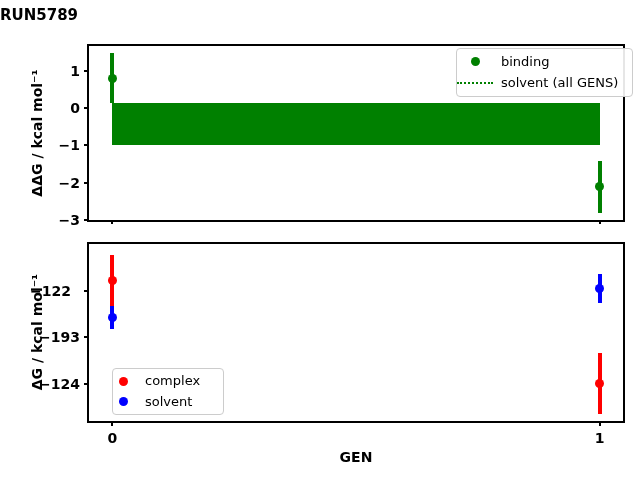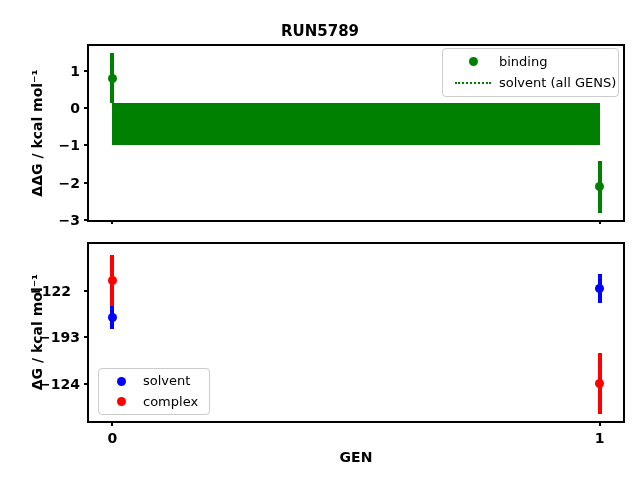--- a/index.html
+++ b/index.html
@@ -1,43 +1,43 @@
 <!DOCTYPE html>
 <html><head>
 <meta charset="utf-8">
 <style>
   html,body { margin:0; padding:0; background:#fff; }
   #figure {
     position:relative; width:640px; height:480px; background:#ffffff;
     font-family:"DejaVu Sans", sans-serif; color:#000; overflow:hidden;
   }
   .suptitle {
-    position:absolute; left:0; top:22px; width:640px; text-align:center;
+    position:absolute; left:0; top:6px; width:640px; text-align:left;
     font-size:15px; font-weight:bold;
   }
   .axes { position:absolute; box-sizing:border-box; border:2px solid #000; background:transparent; }
   .tick { position:absolute; background:#000; }
   .ticklabel {
     position:absolute; font-size:14px; font-weight:bold; line-height:18px; white-space:nowrap;
   }
   .ylab {
     position:absolute; font-size:14px; font-weight:bold; white-space:nowrap;
     transform:translate(-50%,-50%) rotate(-90deg);
   }
   .xlab {
     position:absolute; font-size:14px; font-weight:bold; white-space:nowrap;
     transform:translate(-50%,0);
   }
   .band { position:absolute; }
   .errbar { position:absolute; }
   .marker { position:absolute; border-radius:50%; }
   .legend {
     position:absolute; box-sizing:border-box; background:rgba(255,255,255,0.9);
-    border:1px solid #cccccc; border-radius:4px; padding:2px 12px;
-    display:flex; flex-direction:column; justify-content:space-evenly;
+    border:1px solid #cccccc; border-radius:4px; padding:2px 0;
+    display:flex; flex-direction:column; justify-content:space-evenly;margin-left:14px;
   }
   .lrow { display:flex; align-items:center; height:21px; }
   .lswatch { flex:0 0 36px; display:flex; align-items:center; justify-content:center; margin-right:8px; }
   .lswatch-sm { flex:0 0 20px; display:flex; align-items:center; justify-content:center; margin-right:12px; }
   .dot { width:9px; height:9px; border-radius:50%; }
   .dline { width:36px; height:0; border-top:2px dotted; }
   .ltext { font-size:13px; line-height:18px; white-space:nowrap; }
 </style>
 </head>
 <body>
@@ -64,29 +64,29 @@
       <span class="lswatch">
           <span class="dline" id="sw-binding-all" style="border-top-color: rgb(0, 128, 0);"></span>
         </span>
       <span class="ltext">solvent (all GENS)</span>
     </div>
   </div>
 
   <div class="legend" style="left:98px; top:368px; width:112px; height:47px;">
     <div class="lrow">
       <span class="lswatch-sm">
+          <span class="dot" id="sw-complex" style="background: rgb(255, 0, 0);"></span>
+        </span>
+      <span class="ltext">complex</span>
+    </div>
+    <div class="lrow">
+      <span class="lswatch-sm">
           <span class="dot" id="sw-solvent" style="background: rgb(0, 0, 255);"></span>
         </span>
       <span class="ltext">solvent</span>
-    </div>
-    <div class="lrow">
-      <span class="lswatch-sm">
-          <span class="dot" id="sw-complex" style="background: rgb(255, 0, 0);"></span>
-        </span>
-      <span class="ltext">complex</span>
     </div>
   </div>
 
 <div class="tick" style="left: 84px; top: 69.7463px; width: 4px; height: 2px;"></div>
     <div class="ticklabel" style="left: 30px; top: 61.7463px; width: 50px; text-align: right;">1</div>
     <div class="tick" style="left: 84px; top: 107.06px; width: 4px; height: 2px;"></div>
     <div class="ticklabel" style="left: 30px; top: 99.0597px; width: 50px; text-align: right;">0</div>
     <div class="tick" style="left: 84px; top: 144.373px; width: 4px; height: 2px;"></div>
     <div class="ticklabel" style="left: 30px; top: 136.373px; width: 50px; text-align: right;">−1</div>
     <div class="tick" style="left: 84px; top: 181.687px; width: 4px; height: 2px;"></div>

